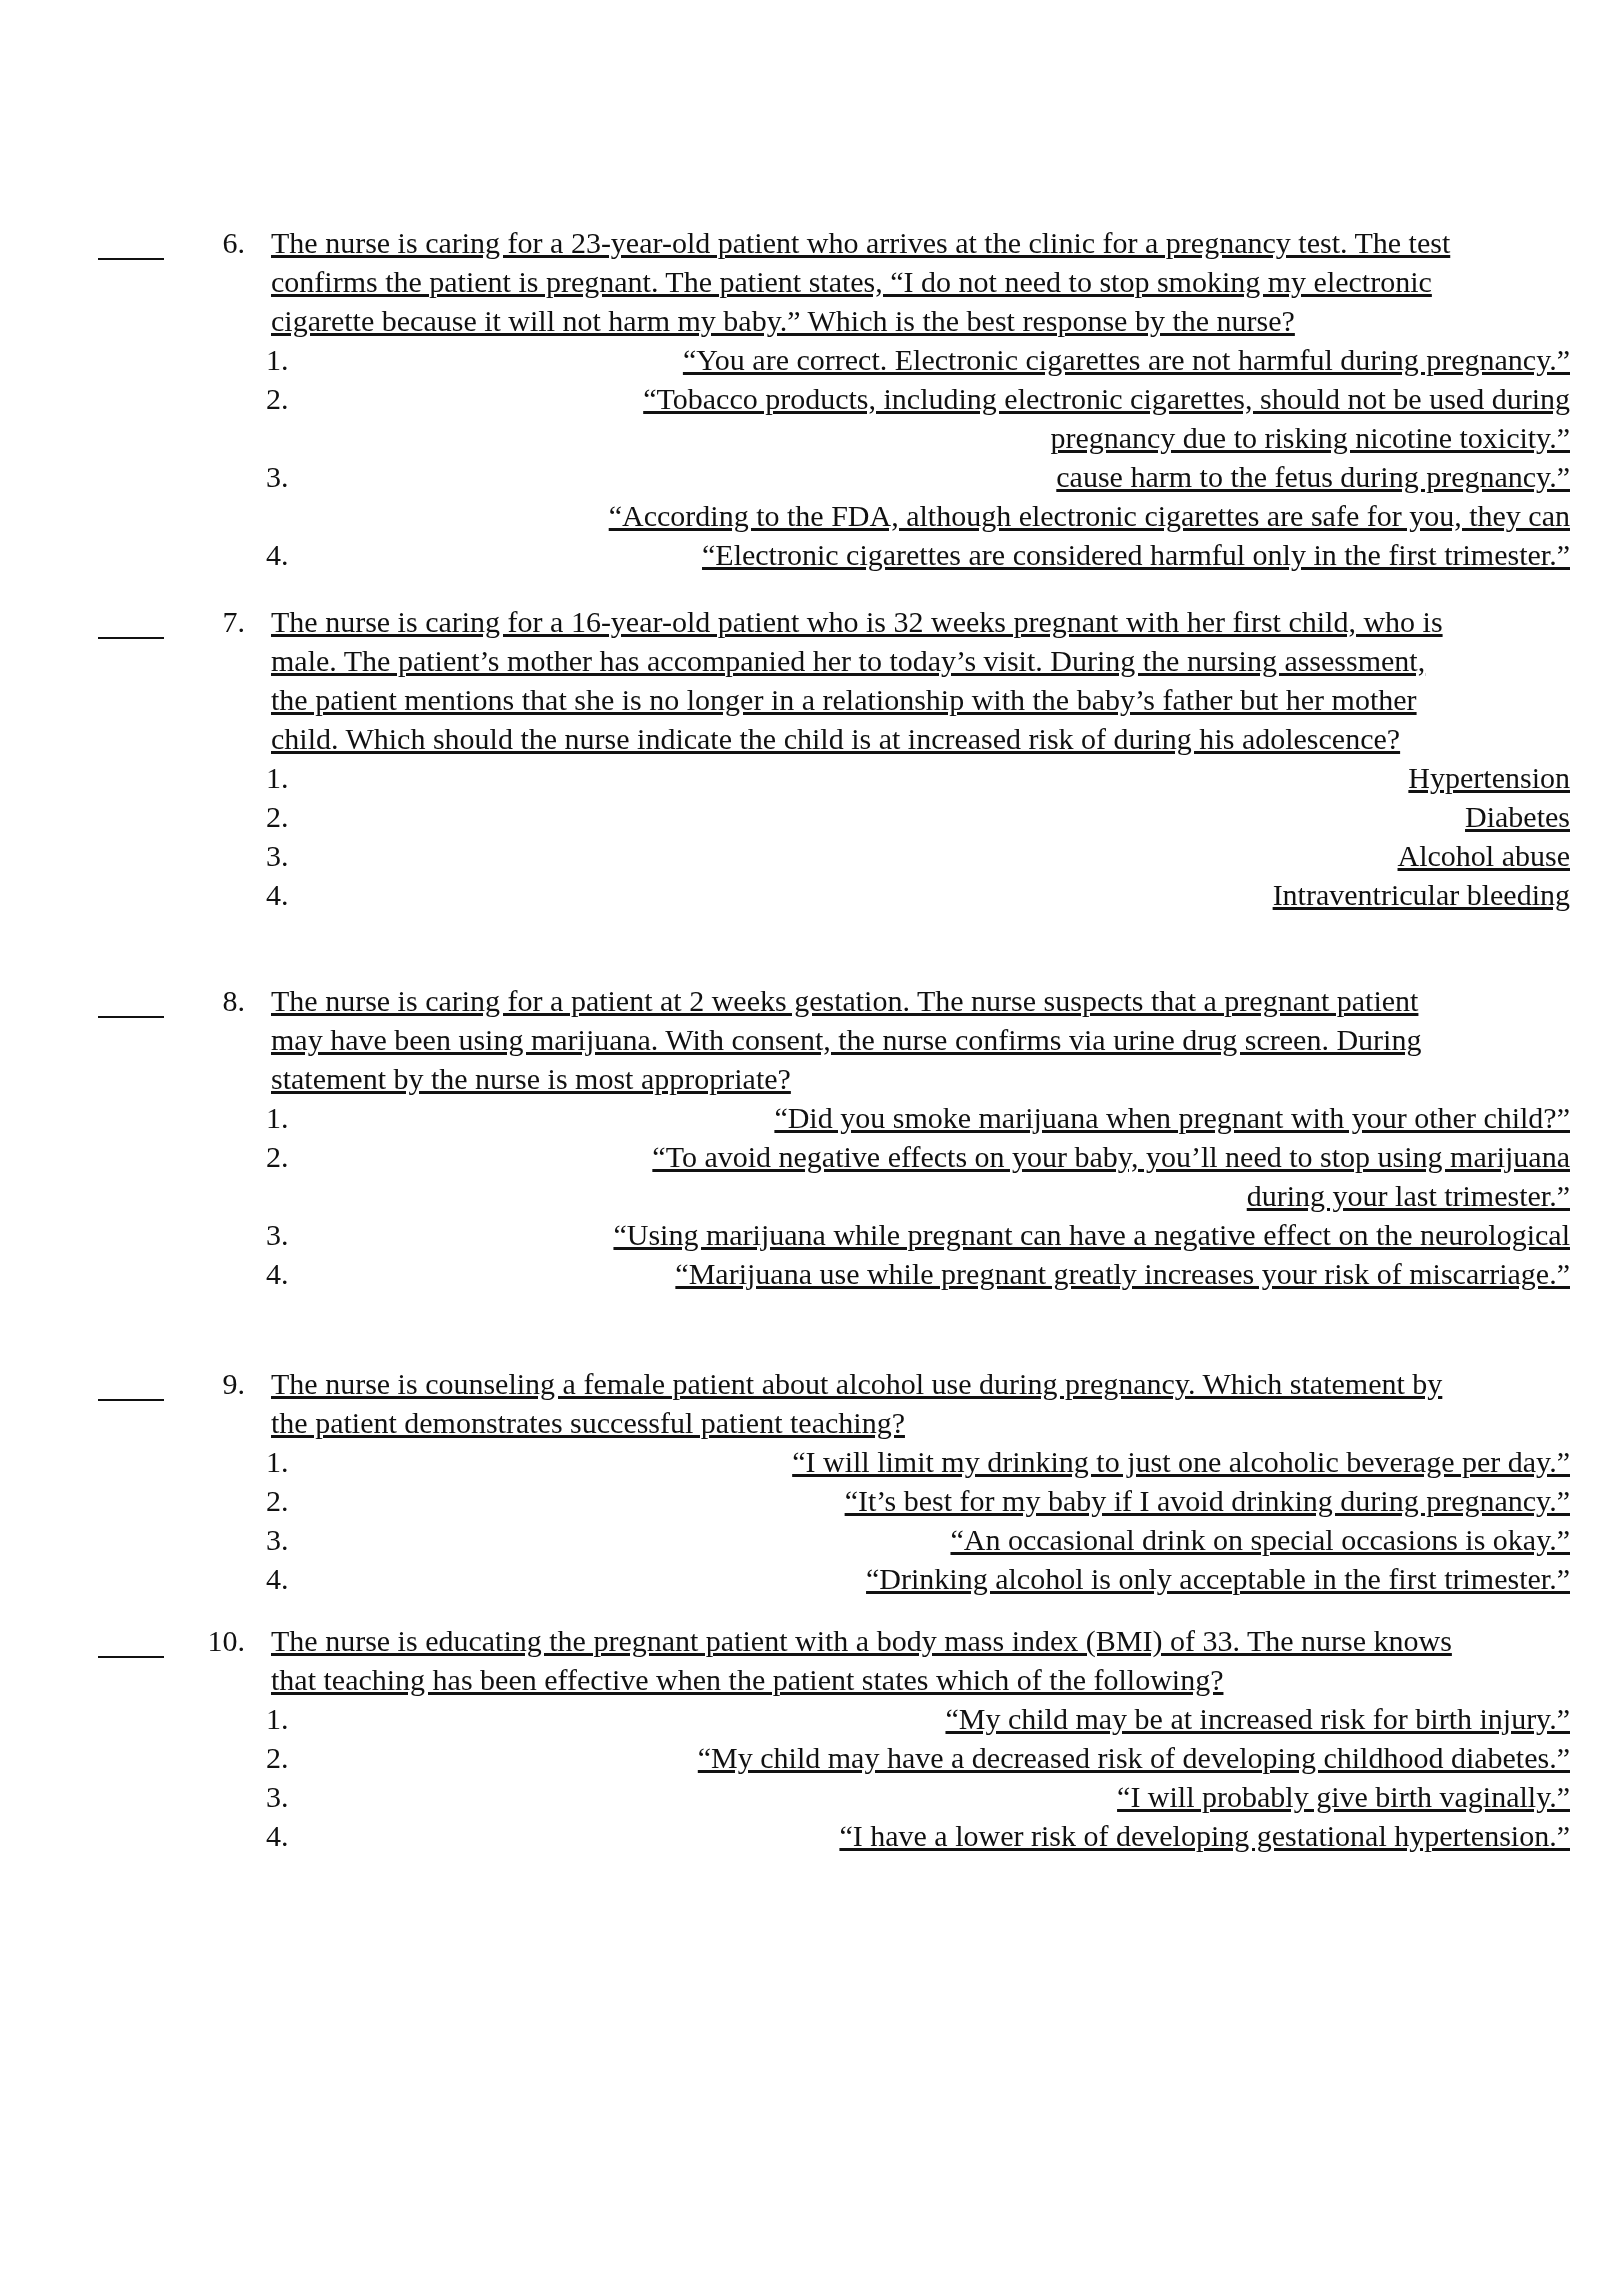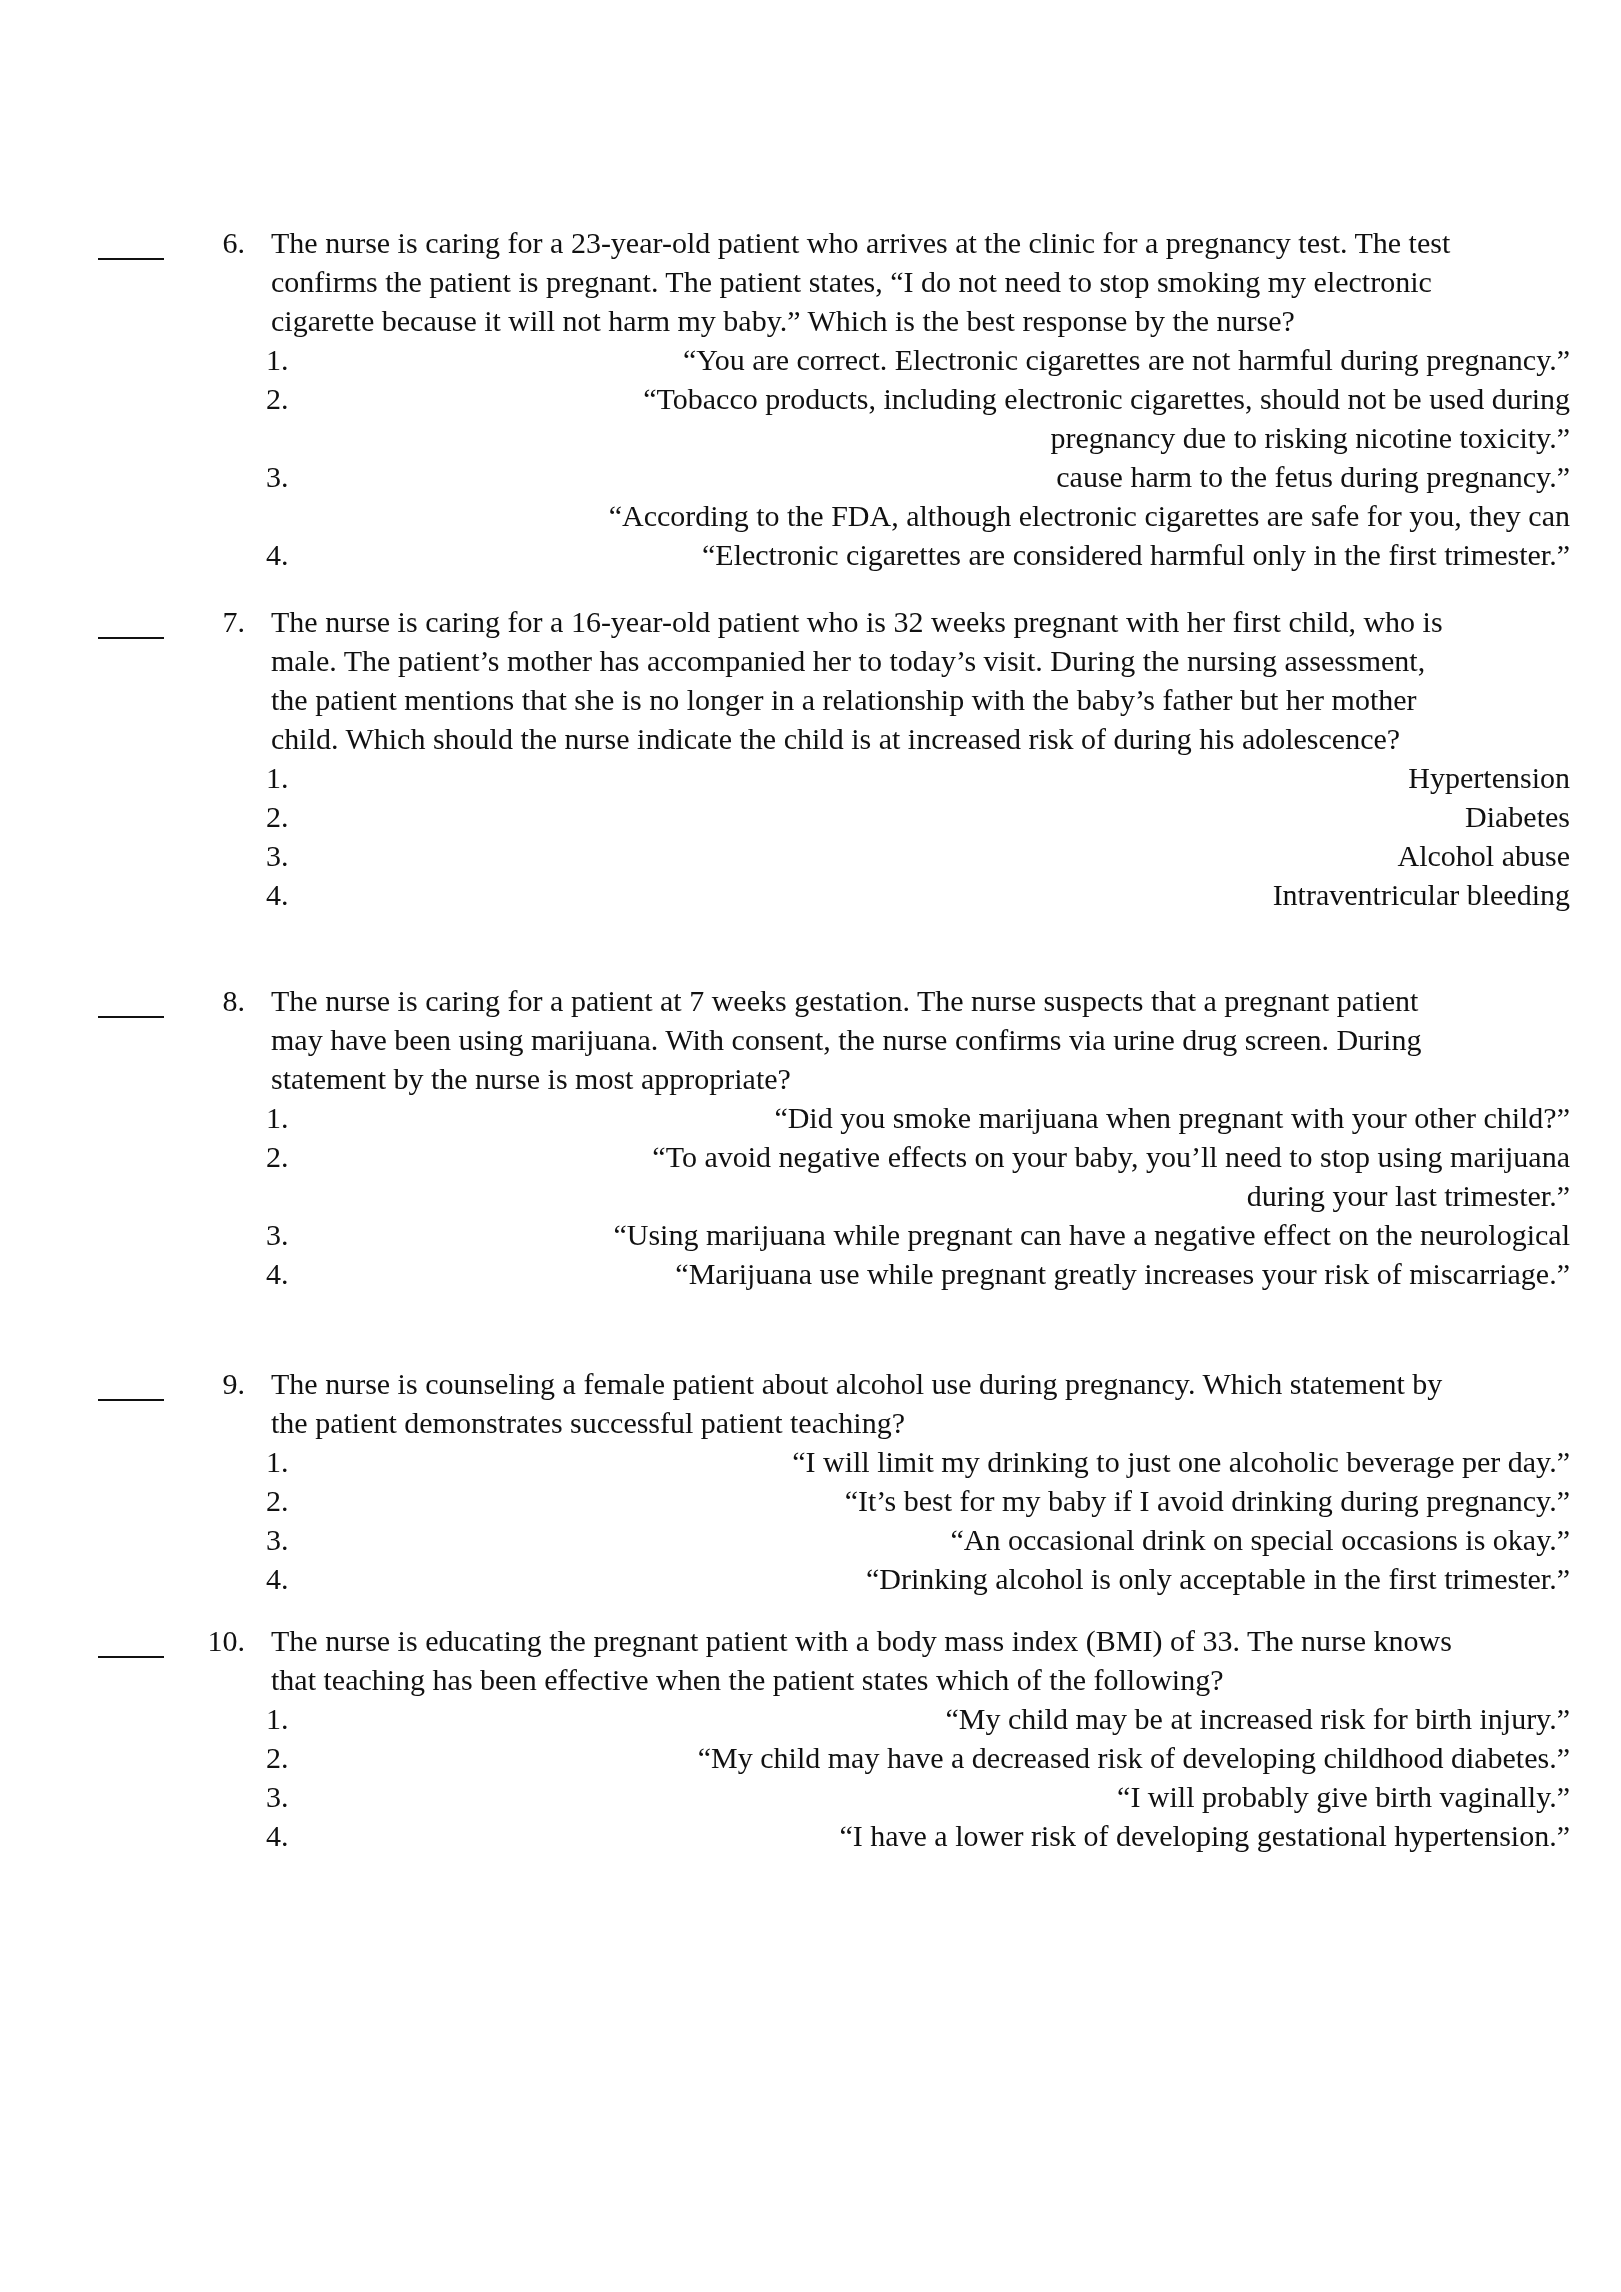--- a/index.html
+++ b/index.html
@@ -52,20 +52,21 @@
     .qtext {
       position: absolute;
       left: 271px;
       top: 0;
       width: 1299px;
       margin: 0;
     }
     .qtext .line {
       display: block;
       white-space: nowrap;
+      text-decoration: underline;
     }
     .options {
       list-style: none;
       margin: 0;
       padding: 0;
     }
     .option {
       position: relative;
       padding-left: 47px;
       white-space: nowrap;
@@ -145,21 +146,21 @@
           <span class="otext"><span class="line">Intraventricular bleeding</span></span>
         </li>
       </ol>
     </div>
   </div>
 
   <div class="question" style="top:981px;">
     <div class="blank"></div>
     <div class="qnum">8.</div>
     <div class="qtext">
-      <span class="line">The nurse is caring for a patient at 7 weeks gestation. The nurse suspects that a pregnant patient</span>
+      <span class="line">The nurse is caring for a patient at 2 weeks gestation. The nurse suspects that a pregnant patient</span>
       <span class="line">may have been using marijuana. With consent, the nurse confirms via urine drug screen. During</span>
       <span class="line">statement by the nurse is most appropriate?</span>
       <ol class="options">
         <li class="option">
           <span class="onum">1.</span>
           <span class="otext"><span class="line">“Did you smoke marijuana when pregnant with your other child?”</span></span>
         </li>
         <li class="option">
           <span class="onum">2.</span>
           <span class="otext">

